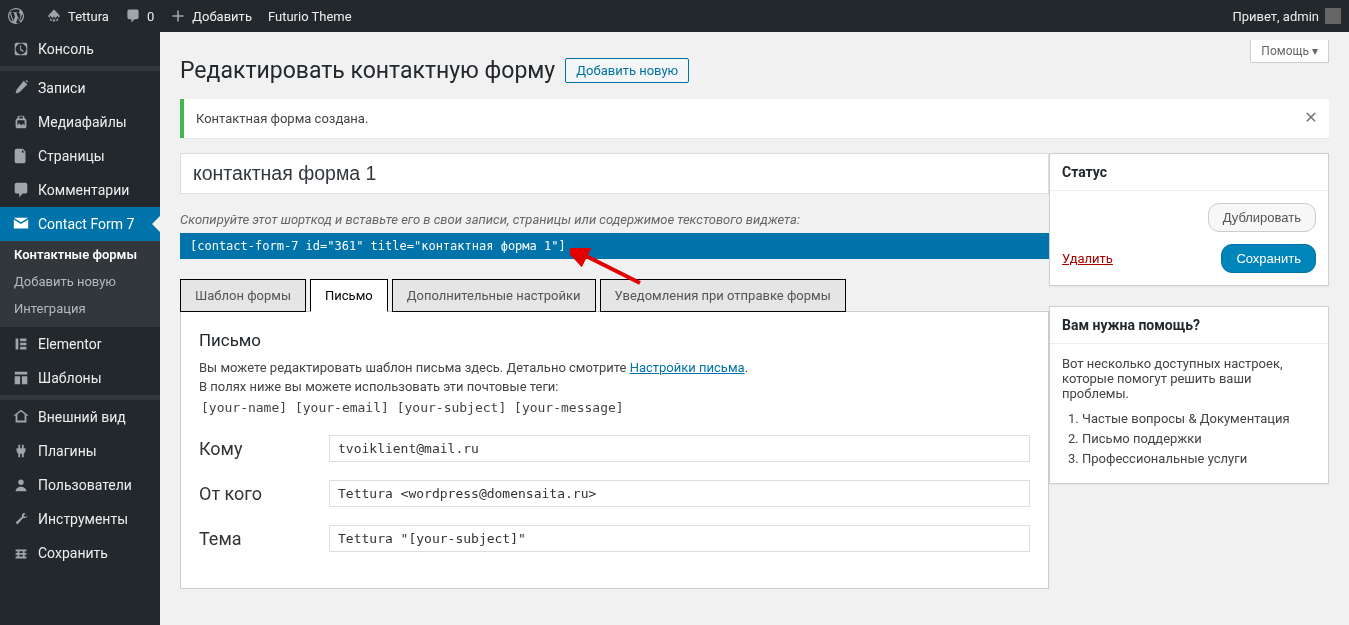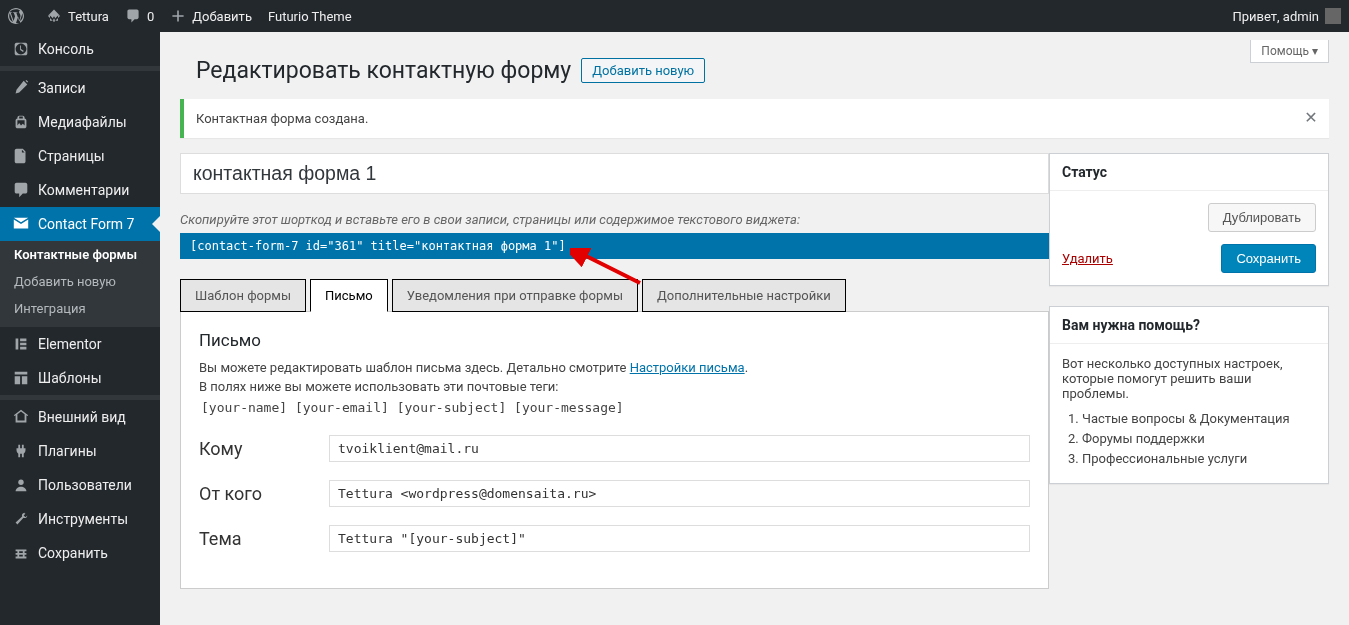--- a/index.html
+++ b/index.html
@@ -14,21 +14,21 @@
 #adminmenu .mi.current{background:#0073aa;color:#fff;position:relative}
 #adminmenu .mi.current::after{content:"";position:absolute;right:0;top:50%;margin-top:-8px;border:8px solid transparent;border-right-color:#f1f1f1}
 #adminmenu .mi svg{width:18px;height:18px;margin-right:8px;fill:#a0a5aa}
 #adminmenu .mi.current svg{fill:#fff}
 #adminmenu .sub{background:#32373c}
 #adminmenu .sub .si{padding:6px 12px 6px 14px;color:#b4b9be;cursor:pointer;font-size:13px}
 #adminmenu .sub .si.cur{color:#fff;font-weight:600}
 #adminmenu .sep{height:5px;background:#32373c;margin:0}
 #content{margin-left:160px;margin-top:32px;padding:0}
 .wrap{padding:10px 20px 20px}
-.head{display:flex;align-items:center;margin:15px 16px}
+.head{display:flex;align-items:center;margin:15px 0}
 .head h1{font-size:23px;font-weight:400;color:#23282d;margin-right:10px}
 .btn-add{display:inline-block;padding:4px 10px;border:1px solid #0071a1;border-radius:2px;color:#0071a1;background:#f3f5f6;font-size:13px;cursor:pointer}
 .notice{border-left:4px solid #46b450;background:#fff;padding:12px;margin:5px 0 15px;box-shadow:0 1px 1px rgba(0,0,0,.04);position:relative}
 .notice .dismiss{position:absolute;right:8px;top:8px;width:20px;height:20px;cursor:pointer;color:#72777c;background:none;border:none;font-size:16px}
 .layout{display:flex;}
 .main{flex:1;min-width:0}
 .side{width:280px}
 .postbox{background:#fff;border:1px solid #ccd0d4;box-shadow:0 1px 1px rgba(0,0,0,.04);margin-bottom:20px}
 .postbox h2{font-size:14px;padding:10px 12px;border-bottom:1px solid #eee;color:#23282d}
 .postbox .inside{padding:12px}
@@ -39,21 +39,21 @@
 .tab{padding:8px 14px;background:#e5e5e5;border:1px solid #000000;margin-right:4px;margin-bottom:-1px;cursor:pointer;color:#555}
 .tab.active{background:#fff;border-bottom-color:#fff;color:#000}
 .tabpanel{background:#fff;border:1px solid #ccc;border-top:none;padding:18px}
 .tabpanel h2{font-size:1.3em;font-weight:400;color:#23282d;margin-bottom:10px;border:none;padding:0}
 .tabpanel p{margin:4px 0;color:#444}
 .tabpanel a{color:#0073aa;text-decoration:underline}
 .code{font-family:Consolas,monospace;padding:2px}
 .field-row{display:flex;align-items:center;margin:18px 0}
 .field-row label{width:130px;color:#333;font-size:18px}
 .field-row input{flex:1;padding:5px 8px;border:1px solid #ddd;font-family:Consolas,monospace;font-size:13px;color:#333}
-.btn{padding:6px 14px;border:1px solid #ccc;border-radius:3px;background:#f7f7f7;cursor:pointer;font-size:13px;color:#555}
+.btn{padding:6px 14px;border:1px solid #ccc;border-radius:11px;background:#f7f7f7;cursor:pointer;font-size:13px;color:#555}
 .btn-primary{background:#0085ba;border-color:#0073aa;color:#fff}
 .del-link{color:#a00;cursor:pointer;text-decoration:underline}
 .status-actions{display:flex;justify-content:space-between;align-items:center;margin-top:12px}
 .side-next{text-align:right;margin-bottom:8px}
 .help-tab{position:absolute;right:20px;top:40px;background:#fff;border:1px solid #ccd0d4;border-top:none;padding:4px 10px;font-size:12px;cursor:pointer;color:#666;display:flex;align-items:center;gap:3px}
 ol{margin-left:20px}
 ol li{margin:5px 0}
 .arrow{position:absolute;left:570px;top:248px;pointer-events:none}
 </style>
 </head>
@@ -200,22 +200,22 @@
     </div>
     <div class="layout">
       <div class="main">
         <input id="title-input" type="text" value="контактная форма 1" style="">
         <p class="shortcode-desc">Скопируйте этот шорткод и вставьте его в свои записи, страницы или содержимое текстового виджета:</p>
         <input class="shortcode" type="text" readonly="" value="[contact-form-7 id=&quot;361&quot; title=&quot;контактная форма 1&quot;]" style="">
 
         <div class="tabs">
           <div class="tab">Шаблон формы</div>
           <div class="tab active">Письмо</div>
+          <div class="tab">Дополнительные настройки</div>
           <div class="tab">Уведомления при отправке формы</div>
-          <div class="tab">Дополнительные настройки</div>
         </div>
         <div class="tabpanel">
           <h2>Письмо</h2>
           <p><span>Вы можете редактировать шаблон письма здесь. Детально смотрите </span><a>Настройки письма</a>.</p>
           <p>В полях ниже вы можете использовать эти почтовые теги:</p>
           <p class="code">[your-name] [your-email] [your-subject] [your-message]</p>
 
           <div class="field-row">
             <label>Кому</label>
             <input type="text" value="tvoiklient@mail.ru" style="">
@@ -241,21 +241,21 @@
               <button class="btn btn-primary">Сохранить</button>
             </div>
           </div>
         </div>
         <div class="postbox">
           <h2>Вам нужна помощь?</h2>
           <div class="inside">
             <p style="margin-bottom:10px">Вот несколько доступных настроек, которые помогут решить ваши проблемы.</p>
             <ol>
               <li><a>Частые вопросы</a><span> &amp; </span><a>Документация</a></li>
-              <li><a>Форумы поддержки</a></li>
+              <li><a>Письмо поддержки</a></li>
               <li><a>Профессиональные услуги</a></li>
             </ol>
           </div>
         </div>
       </div>
     </div>
   </div>
 </div>
 
 <svg class="arrow" width="80" height="40">

